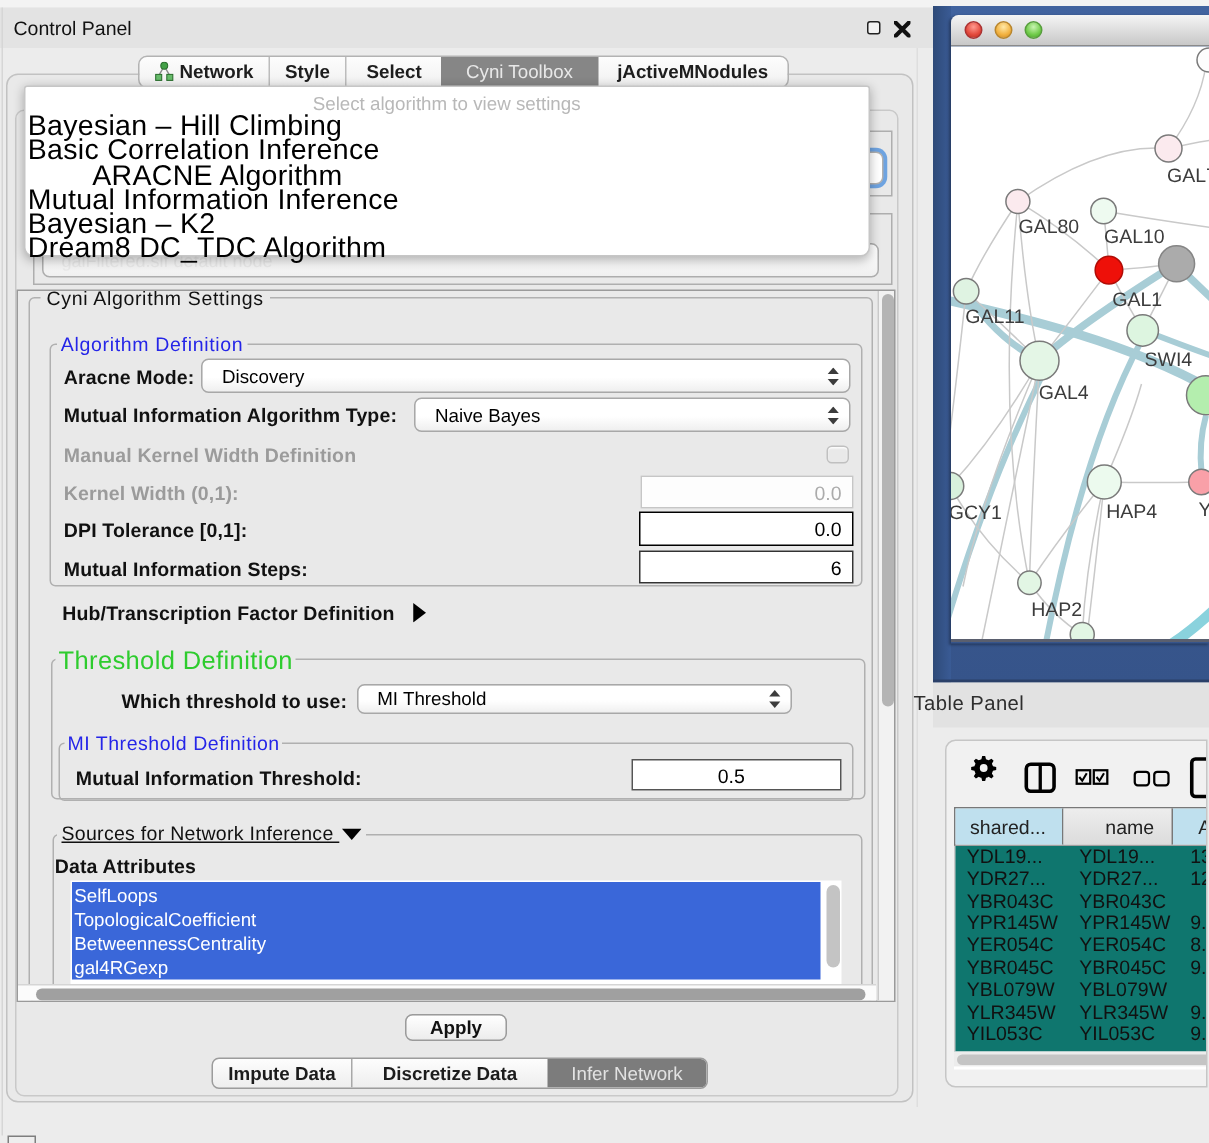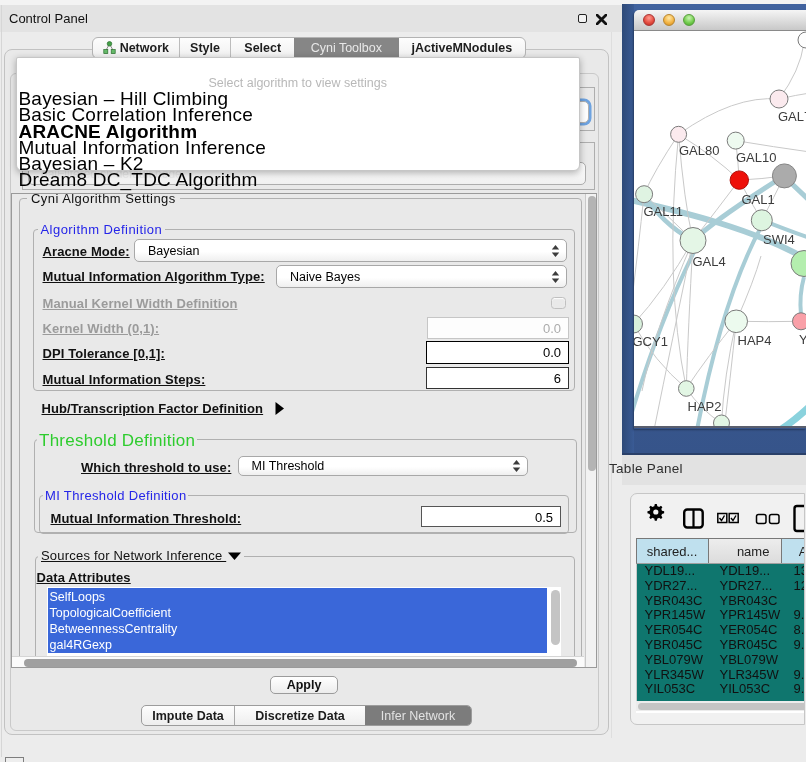--- a/index.html
+++ b/index.html
@@ -1,20 +1,20 @@
 <!DOCTYPE html>
 <html><head>
 <meta charset="utf-8">
 <style>
   * { margin:0; padding:0; box-sizing:border-box; }
   html,body { width:806px; height:762px; overflow:hidden; }
   body { font-family:"Liberation Sans", sans-serif; background:#ececec; position:relative; }
   .abs { position:absolute; }
   .bold { font-weight:bold; }
-  .lbl { font-size:13px; color:#111; letter-spacing:0.1px;text-decoration:underline; }
+  .lbl { font-size:13px; color:#111; letter-spacing:0.1px; }
   .combo { background:linear-gradient(#ffffff,#ffffff 55%,#efefef); border:1px solid #a8a8a8; border-radius:5px; font-size:12.5px; color:#000; display:flex; align-items:center; }
   .combo span { margin-left:13px; }
   .combo .arr { position:absolute; right:6px; top:50%; margin-top:-6px; }
 </style>
 </head>
 <body>
 
 <div class="abs" style="left:0;top:0;width:806px;height:5px;background:#f3f3f3;"></div>
 
 <div class="abs" style="left:0;top:5px;width:622px;height:27px;background:#e3e3e3;"></div>
@@ -39,21 +39,21 @@
 <div class="abs" style="left:11px;top:193px;width:586px;height:475px;border:1px solid #9a9a9a;background:#e9e9e9;overflow:hidden;" id="scrollpane">
 
   <div class="abs" style="left:6.5px;top:4px;width:563.5px;height:470px;border:1px solid #b0b0b0;border-radius:4px;"></div>
   <div class="abs" style="left:15px;top:-3.5px;background:#e9e9e9;padding:0 4px;font-size:13px;letter-spacing:0.45px;color:#111;">Cyni Algorithm Settings</div>
 
   <div class="abs" style="left:21px;top:35px;width:541.5px;height:162px;border:1px solid #b0b0b0;border-radius:4px;"></div>
   <div class="abs" style="left:25.5px;top:27.5px;background:#e9e9e9;padding:0 3px;font-size:13px;letter-spacing:0.45px;color:#2525e8;">Algorithm Definition</div>
 
   <div class="abs bold lbl" style="left:30.5px;top:50px;">Aracne Mode:</div>
   <div class="abs combo" style="left:122px;top:45px;width:433px;height:23px;">
-    <span>Bayesian</span>
+    <span>Discovery</span>
     <svg class="arr" width="9" height="12" viewBox="0 0 9 12">
         <path d="M4.5 0 L8.2 4.4 L0.8 4.4 Z" fill="#3c3c3c"></path>
         <path d="M4.5 12 L8.2 7.6 L0.8 7.6 Z" fill="#3c3c3c"></path>
       </svg>
   </div>
 
   <div class="abs bold lbl" style="left:30.5px;top:75px;">Mutual Information Algorithm Type:</div>
   <div class="abs combo" style="left:264px;top:71px;width:291px;height:23px;">
     <span>Naive Bayes</span>
     <svg class="arr" width="9" height="12" viewBox="0 0 9 12">
@@ -88,21 +88,21 @@
     <svg class="arr" width="9" height="12" viewBox="0 0 9 12">
         <path d="M4.5 0 L8.2 4.4 L0.8 4.4 Z" fill="#3c3c3c"></path>
         <path d="M4.5 12 L8.2 7.6 L0.8 7.6 Z" fill="#3c3c3c"></path>
       </svg>
   </div>
 
   <div class="abs" style="left:27px;top:301px;width:530px;height:39px;border:1px solid #b0b0b0;border-radius:4px;"></div>
   <div class="abs" style="left:31px;top:294px;background:#e9e9e9;padding:0 2px;font-size:13px;letter-spacing:0.35px;color:#2525e8;">MI Threshold Definition</div>
 
   <div class="abs bold lbl" style="left:38.5px;top:317px;">Mutual Information Threshold:</div>
-  <div class="abs" style="left:409px;top:312px;width:140px;height:21px;background:#fff;border:1px solid #555;font-size:13px;color:#000;text-align:right;padding:2.5px 7px 0 0;">0.5</div>
+  <div class="abs" style="left:409px;top:312px;width:140px;height:21px;background:#fff;border:1px solid #555;font-size:13px;color:#000;text-align:center;padding:2.5px 7px 0 0;">0.5</div>
 
   <div class="abs" style="left:22.5px;top:361.5px;width:540.5px;height:108px;border:1px solid #b0b0b0;border-radius:4px;"></div>
   <div class="abs" style="left:26px;top:353.5px;background:#e9e9e9;padding:0 3px;font-size:13px;letter-spacing:0.2px;color:#111;text-decoration:underline;">Sources for Network Inference <svg width="13" height="8" viewBox="0 0 13 8" style="margin-left:2px;">
         <path d="M0 0.5 L13 0.5 L6.5 8 Z" fill="#000"></path>
       </svg></div>
 
   <div class="abs bold lbl" style="left:24.5px;top:375.5px;">Data Attributes</div>
 
   <div class="abs" style="left:35px;top:392.5px;width:514px;height:70px;background:#fff;overflow:hidden;">
     <div style="position:absolute;left:0.5px;top:1px;width:499.5px;height:65.5px;background:#3a67d9;"></div>
@@ -143,25 +143,25 @@
 
 <div class="abs" style="left:141px;top:705px;width:331px;height:21px;border:1px solid #9c9c9c;border-radius:5px;background:linear-gradient(#fdfdfd,#eeeeee);overflow:hidden;display:flex;">
   <div style="width:93px;display:flex;align-items:center;justify-content:center;border-right:1px solid #a8a8a8;font-size:12.5px;font-weight:bold;color:#1c1c1c;">Impute Data</div>
   <div style="width:130px;display:flex;align-items:center;justify-content:center;font-size:12.5px;font-weight:bold;color:#1c1c1c;">Discretize Data</div>
   <div style="width:106px;display:flex;align-items:center;justify-content:center;background:#7c7c7c;font-size:12.5px;color:#e2e2e2;">Infer Network</div>
 </div>
 
 <div class="abs" style="left:5px;top:757px;width:19px;height:10px;border:1.5px solid #7e7e7e;background:#eeeeee;"></div>
 
 <div class="abs" style="left:16px;top:57px;width:563.5px;height:114px;background:#ffffff;border:1px solid #c6c6c6;border-radius:2px 2px 6px 6px;box-shadow:0 2px 7px rgba(0,0,0,0.3);z-index:50;">
-  <div style="text-align:center;color:#b8b8b8;font-size:12.5px;margin-top:18px;">Select algorithm to view settings</div>
+  <div style="text-align:center;color:#b8b8b8;font-size:12.5px;margin-top:4px;">Select algorithm to view settings</div>
   <div style="font-size:19px;letter-spacing:0.2px;color:#000;margin:1px 0 0 1.5px;line-height:16.3px;">
     <div>Bayesian – Hill Climbing</div>
     <div>Basic Correlation Inference</div>
-    <div style="font-weight:bold;">ARACNE Algorithm</div>
+    <div style="font-weight:normal;padding-left:43px;">ARACNE Algorithm</div>
     <div>Mutual Information Inference</div>
     <div>Bayesian – K2</div>
     <div>Dream8 DC_TDC Algorithm</div>
   </div>
 </div>
 
 <div class="abs" style="left:622px;top:4px;width:184px;height:451px;background:linear-gradient(#41639f,#36548a);"></div>
 <div class="abs" style="left:622px;top:4px;width:12px;height:451px;background:linear-gradient(90deg,#2e4a78,#3a5b95);"></div>
 <div class="abs" style="left:622px;top:452.5px;width:184px;height:2.5px;background:#2a4069;"></div>
 

